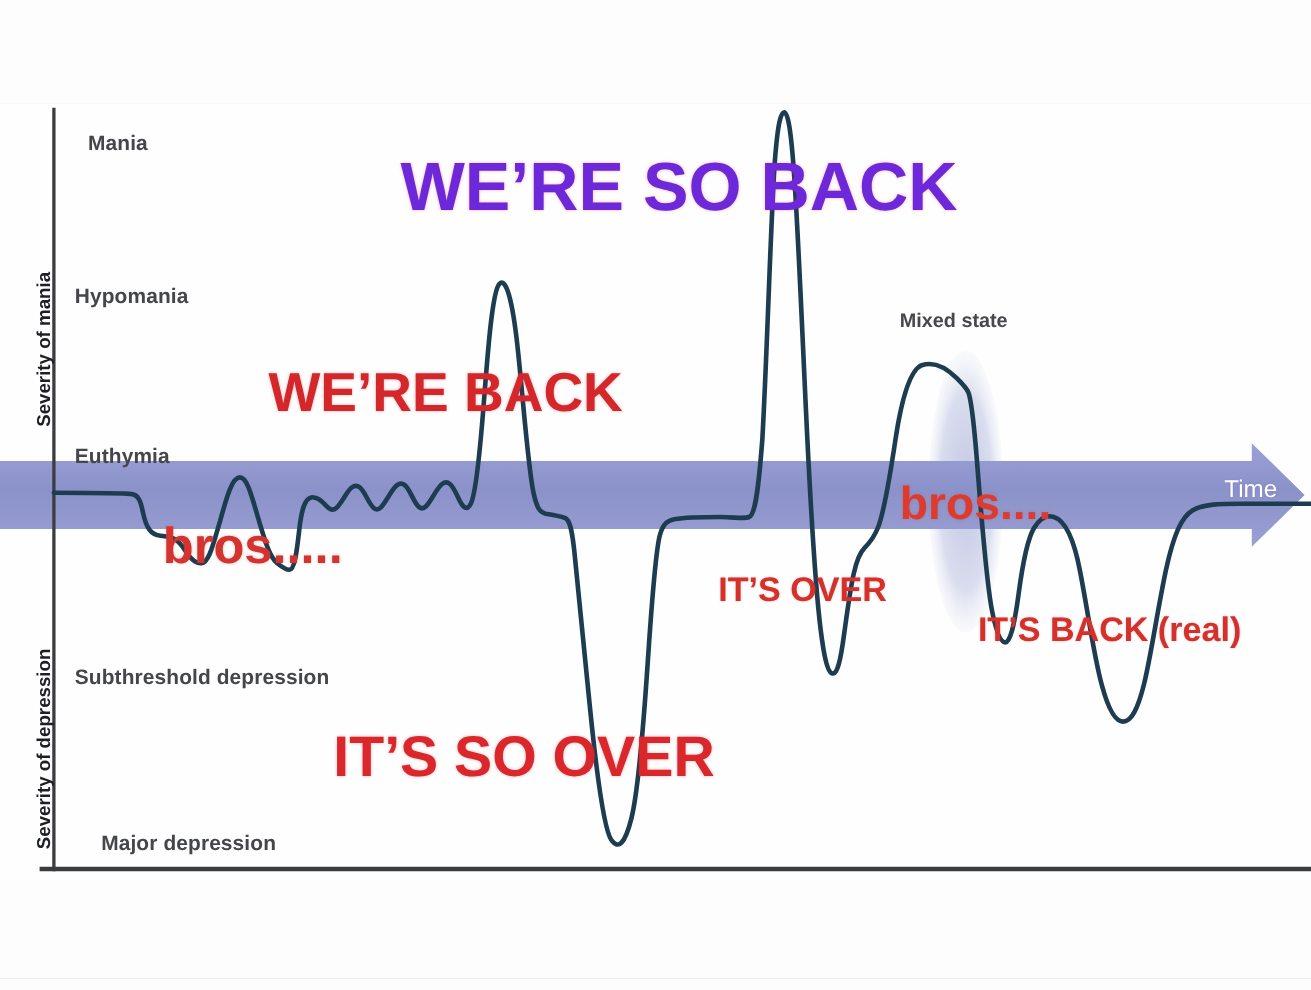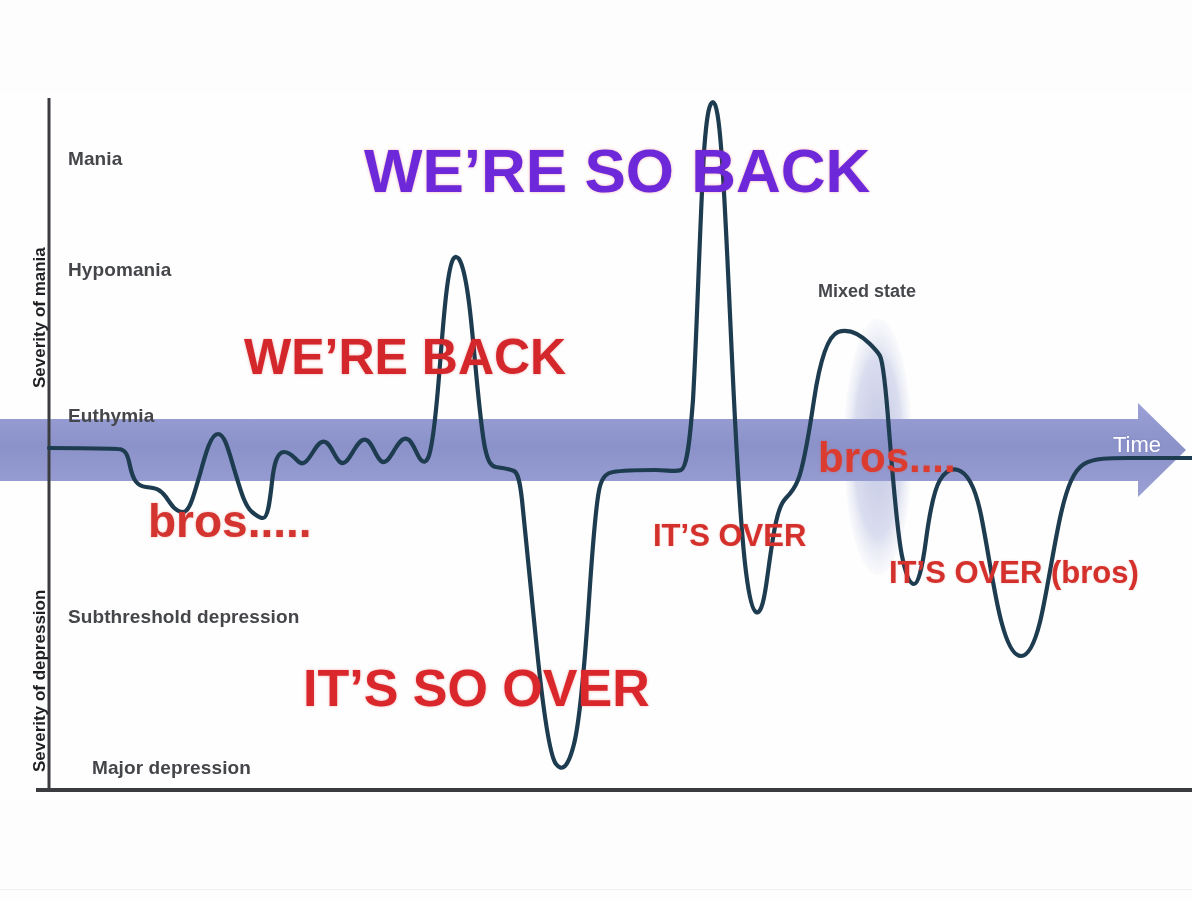--- a/index.html
+++ b/index.html
@@ -230,37 +230,37 @@
              C 1028 656, 1034 646, 1040 622
              C 1046 598, 1052 556, 1060 518
              C 1067 486, 1074 470, 1084 464
              C 1094 458, 1110 458, 1128 458
              C 1150 458, 1172 458, 1192 458"></path>
   </svg>
 
   <div class="axis-title" style="left: 30px; top: 388px;">Severity of mania</div>
   <div class="axis-title" style="left: 30px; top: 772px;">Severity of depression</div>
 
-  <div class="tier-label" style="left: 68px; top: 120px; margin-top: 28px;">Mania</div>
+  <div class="tier-label" style="left: 80px; top: 120px;">Mania</div>
   <div class="tier-label" style="left: 68px; top: 259px;">Hypomania</div>
   <div class="tier-label" style="left: 68px; top: 405px;">Euthymia</div>
   <div class="tier-label" style="left: 68px; top: 606px;">Subthreshold depression</div>
   <div class="tier-label" style="left: 68px; top: 757px; margin-left: 24px;">Major depression</div>
 
   <div class="mixed-label" style="left: 818px; top: 281px;">Mixed state</div>
 
   <div class="time-label" style="left: 1113px; top: 432px;">Time</div>
 
   <div class="caption cap-sofar-back" style="left: 364px; top: 140px;">WE’RE SO BACK</div>
 
   <div class="caption cap-back" style="left: 236px; top: 332px; margin-left: 8px;">WE’RE BACK</div>
 
-  <div class="caption cap-bros" style="left: 148px; top: 498px;">bros.....</div>
+  <div class="caption cap-bros" style="left: 148px; top: 473px;">bros.....</div>
 
   <div class="caption cap-sooover" style="left: 303px; top: 662px;">IT’S SO OVER</div>
 
   <div class="caption cap-over" style="left: 653px; top: 520px;">IT’S OVER</div>
 
   <div class="caption cap-bros-2" style="left: 818px; top: 437px;">bros....</div>
 
-  <div class="caption cap-over-real" style="left: 889px; top: 557px;">IT’S OVER (bros)</div>
+  <div class="caption cap-over-real" style="left: 889px; top: 557px;">IT’S BACK (real)</div>
 
 </div>
 
 </body></html>

